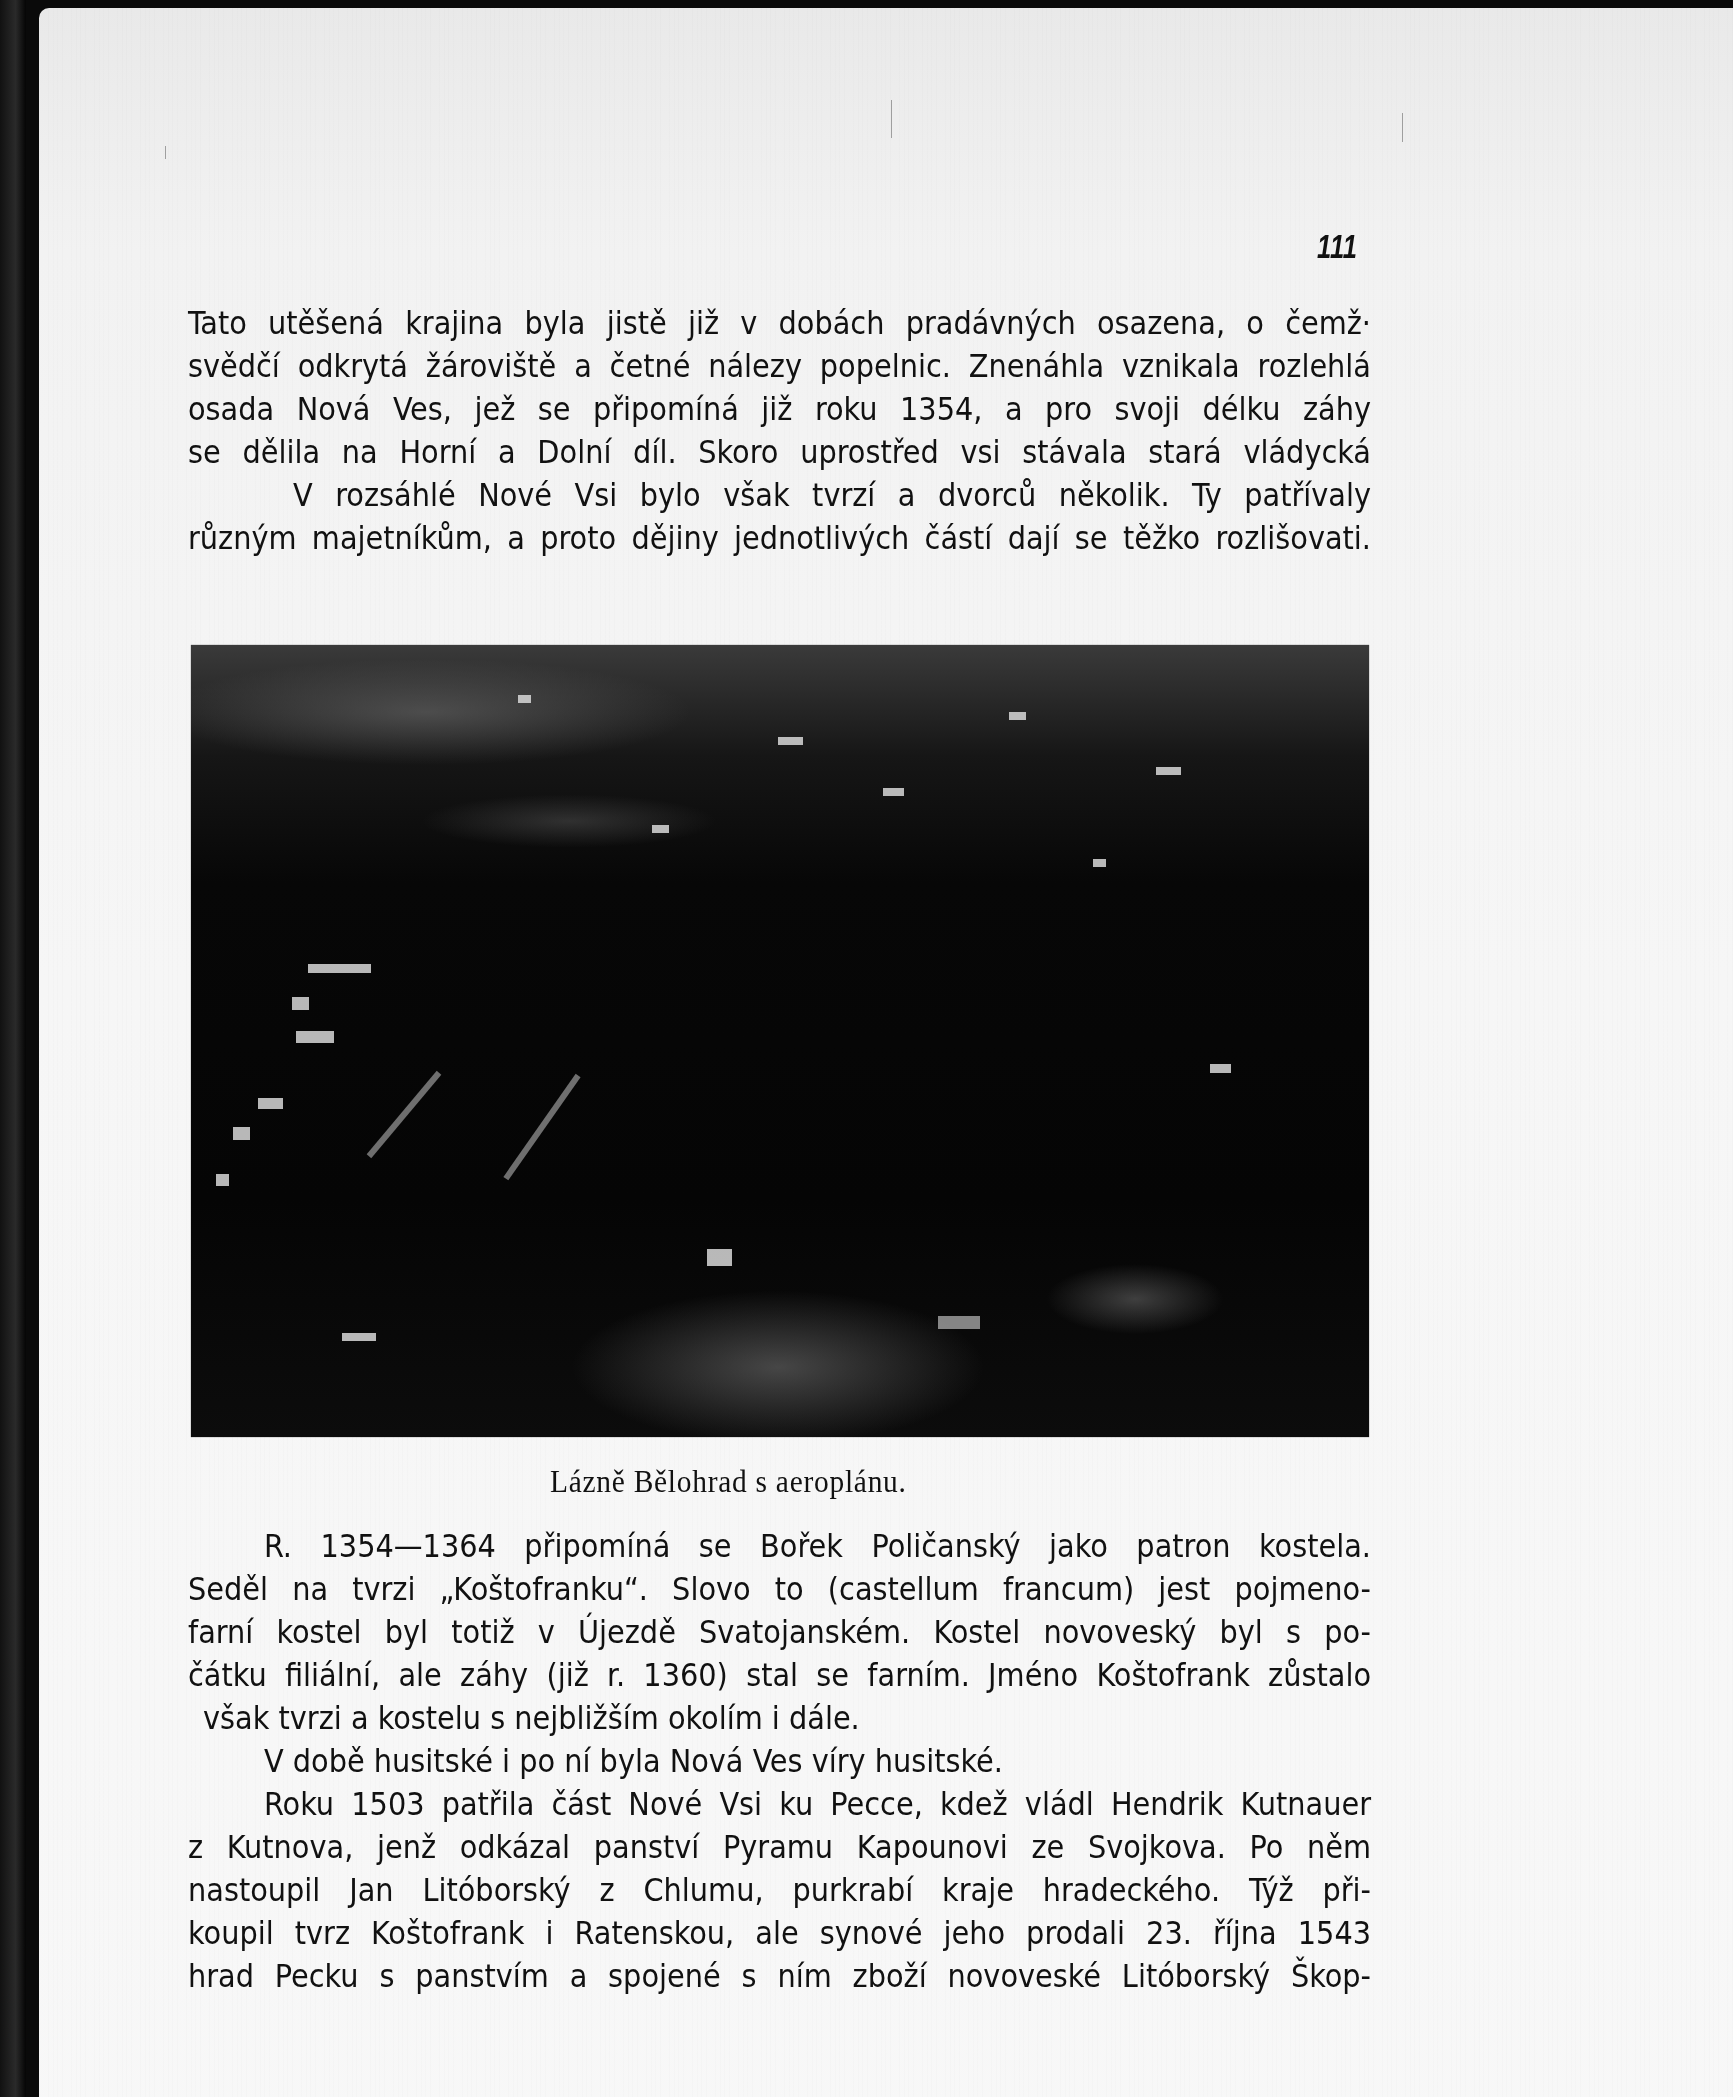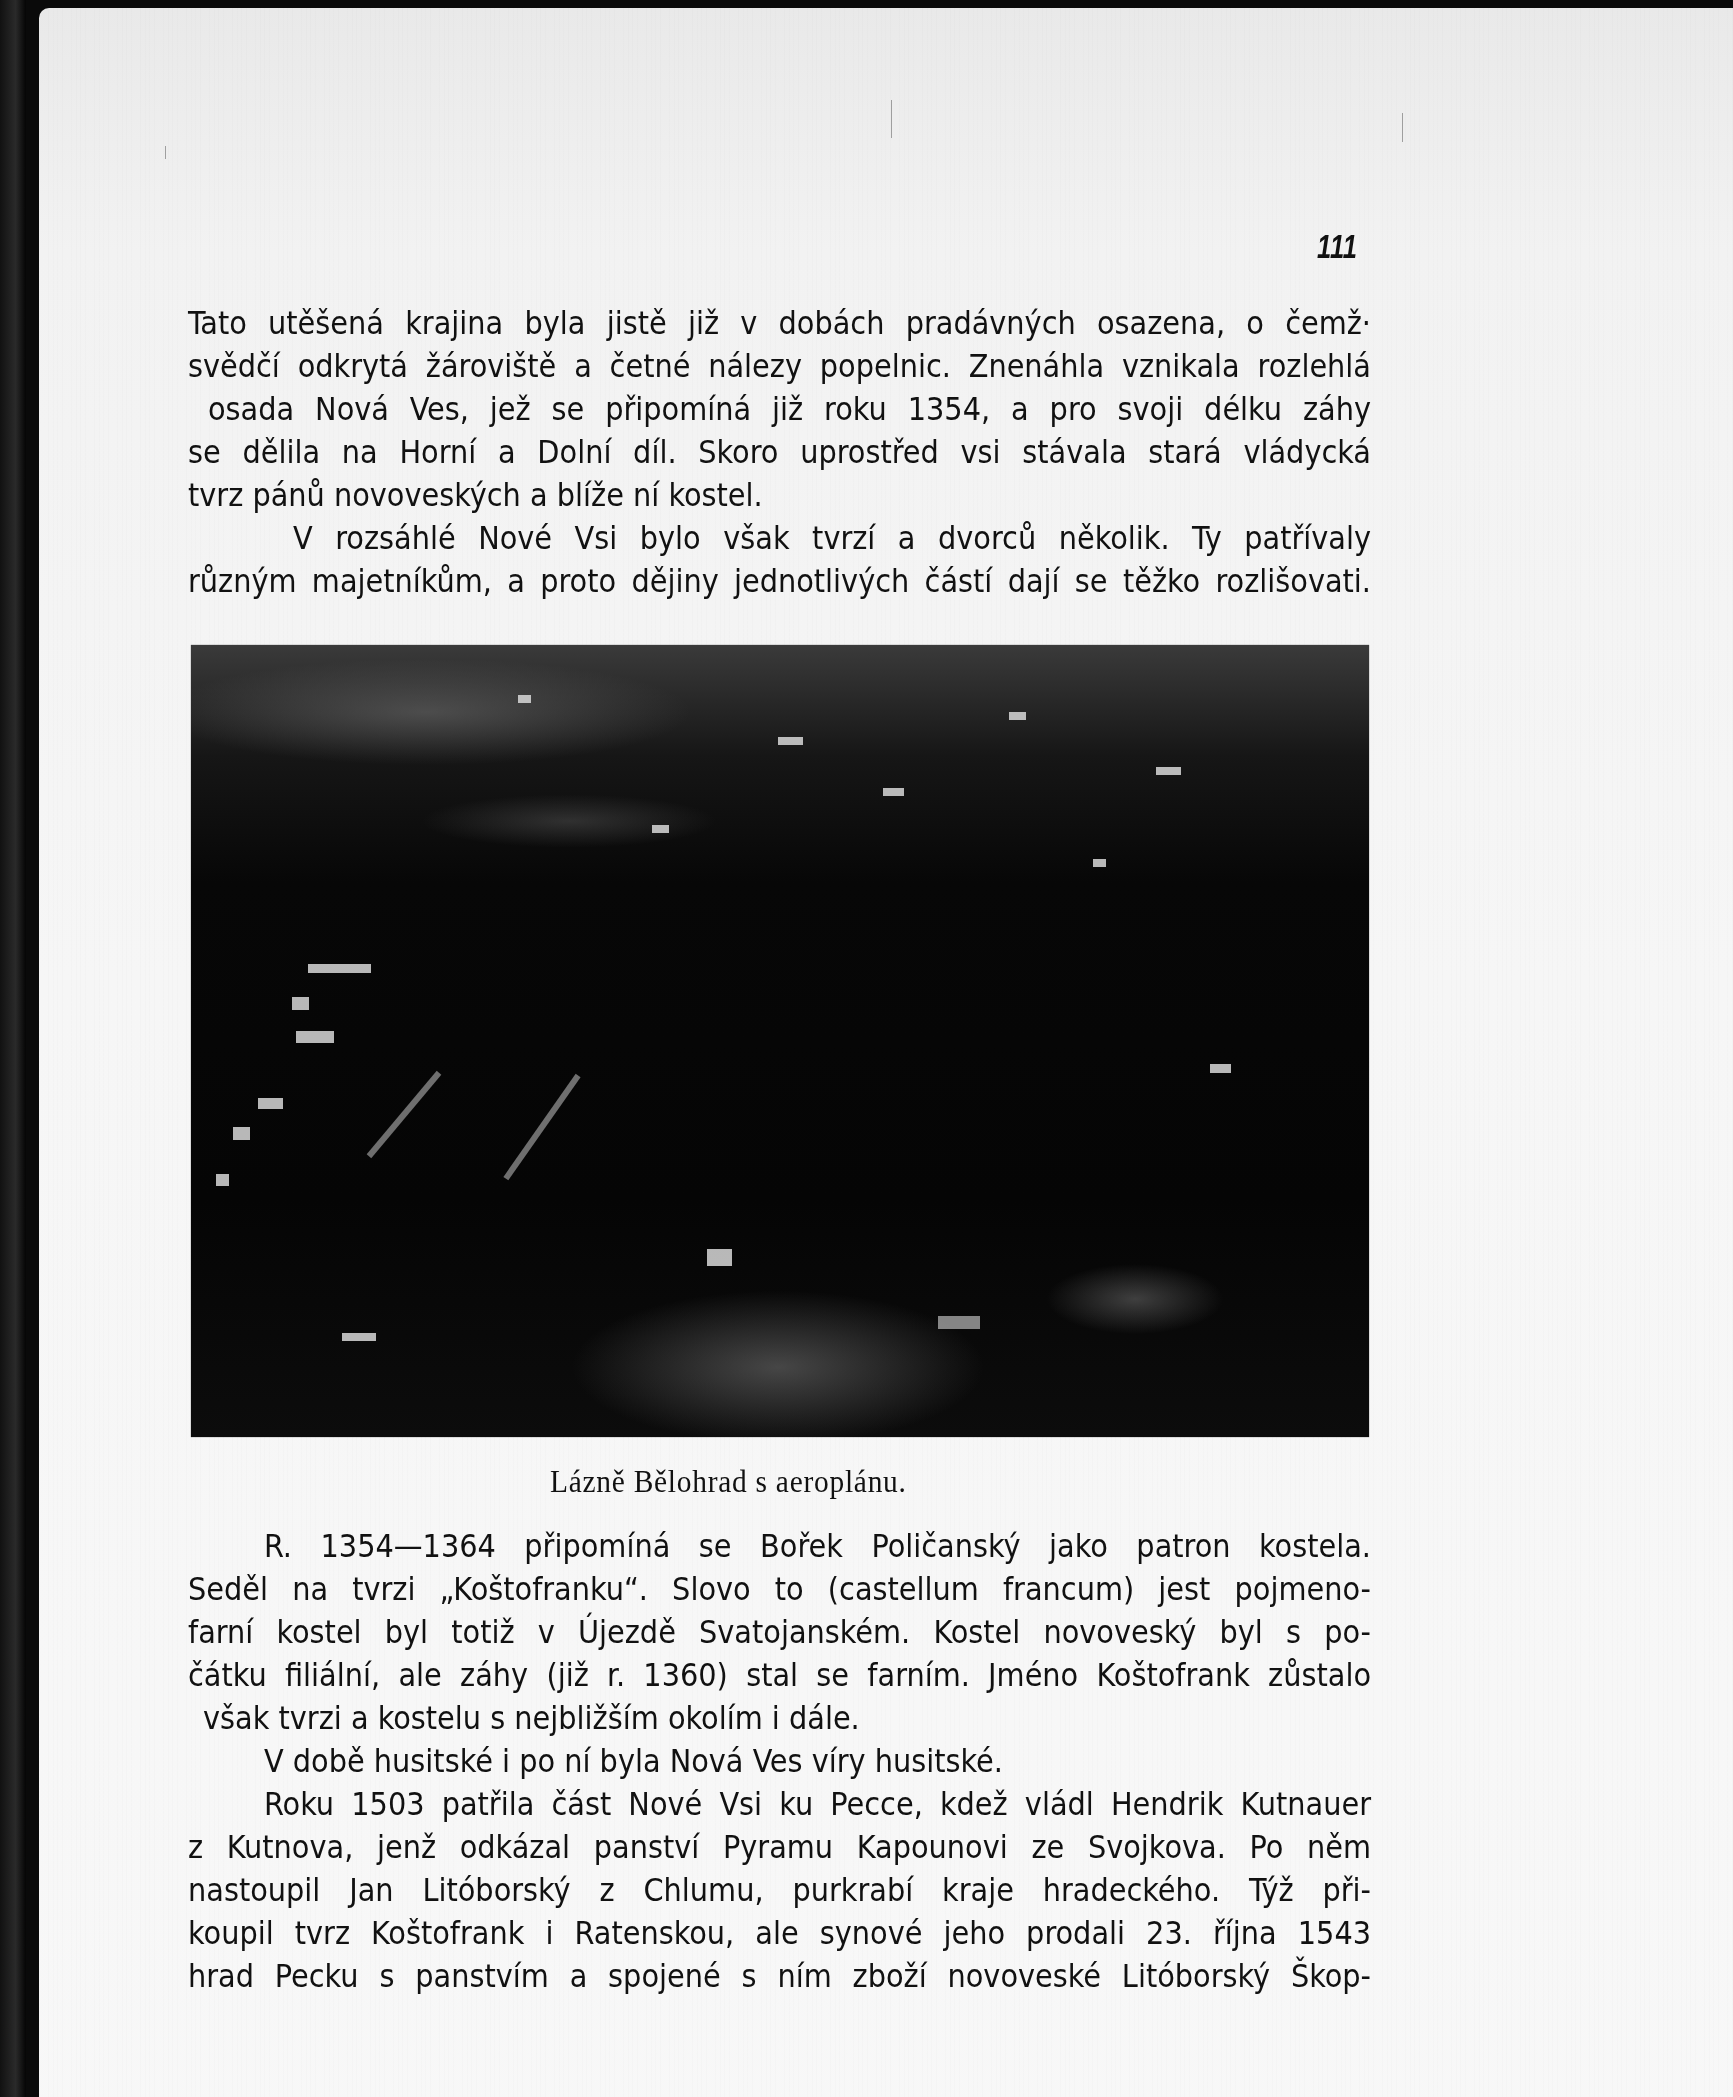--- a/index.html
+++ b/index.html
@@ -129,23 +129,22 @@
   <div class="scratch" style="left:852px;top:92px;height:38px;"></div>
   <div class="scratch" style="left:1363px;top:105px;height:29px;"></div>
 </div>
 
 <div class="page-number">111</div>
 
 <div class="text-block" id="block-1">
   <p>
     <span class="line" style="white-space: nowrap;"><span style="white-space: nowrap; word-spacing: 0px;">Tato utěšená krajina byla jistě již v dobách pradávných osazena, o čemž·</span></span>
     <span class="line" style="white-space: nowrap;"><span style="white-space: nowrap; word-spacing: 0px;">svědčí odkrytá žároviště a četné nálezy popelnic. Znenáhla vznikala rozlehlá</span></span>
-    <span class="line" style="white-space: nowrap;"><span style="white-space: nowrap; word-spacing: 0px; margin-left: 20px;">osada Nová Ves, jež se připomíná již roku 1354, a pro svoji délku záhy</span></span>
+    <span class="line" style="white-space: nowrap;"><span style="white-space: nowrap; word-spacing: 0px;">osada Nová Ves, jež se připomíná již roku 1354, a pro svoji délku záhy</span></span>
     <span class="line" style="white-space: nowrap;"><span style="white-space: nowrap; word-spacing: 0px;">se dělila na Horní a Dolní díl. Skoro uprostřed vsi stávala stará vládycká</span></span>
-    <span class="line last" style="white-space: nowrap;"><span style="white-space: nowrap;">tvrz pánů novoveských a blíže ní kostel.</span></span>
   </p>
   <p>
     <span class="line ind" style="white-space: nowrap;"><span style="white-space: nowrap; word-spacing: 0px; margin-left: 29px;">V rozsáhlé Nové Vsi bylo však tvrzí a dvorců několik. Ty patřívaly</span></span>
     <span class="line" style="white-space: nowrap;"><span style="white-space: nowrap; word-spacing: 0px;">různým majetníkům, a proto dějiny jednotlivých částí dají se těžko rozlišovati.</span></span>
   </p>
 </div>
 
 <div class="photo">
   <div class="speck" style="left:117px;top:319px;width:63px;height:9.2px;"></div>
   <div class="speck" style="left:101px;top:352px;width:17px;height:12.6px;"></div>

